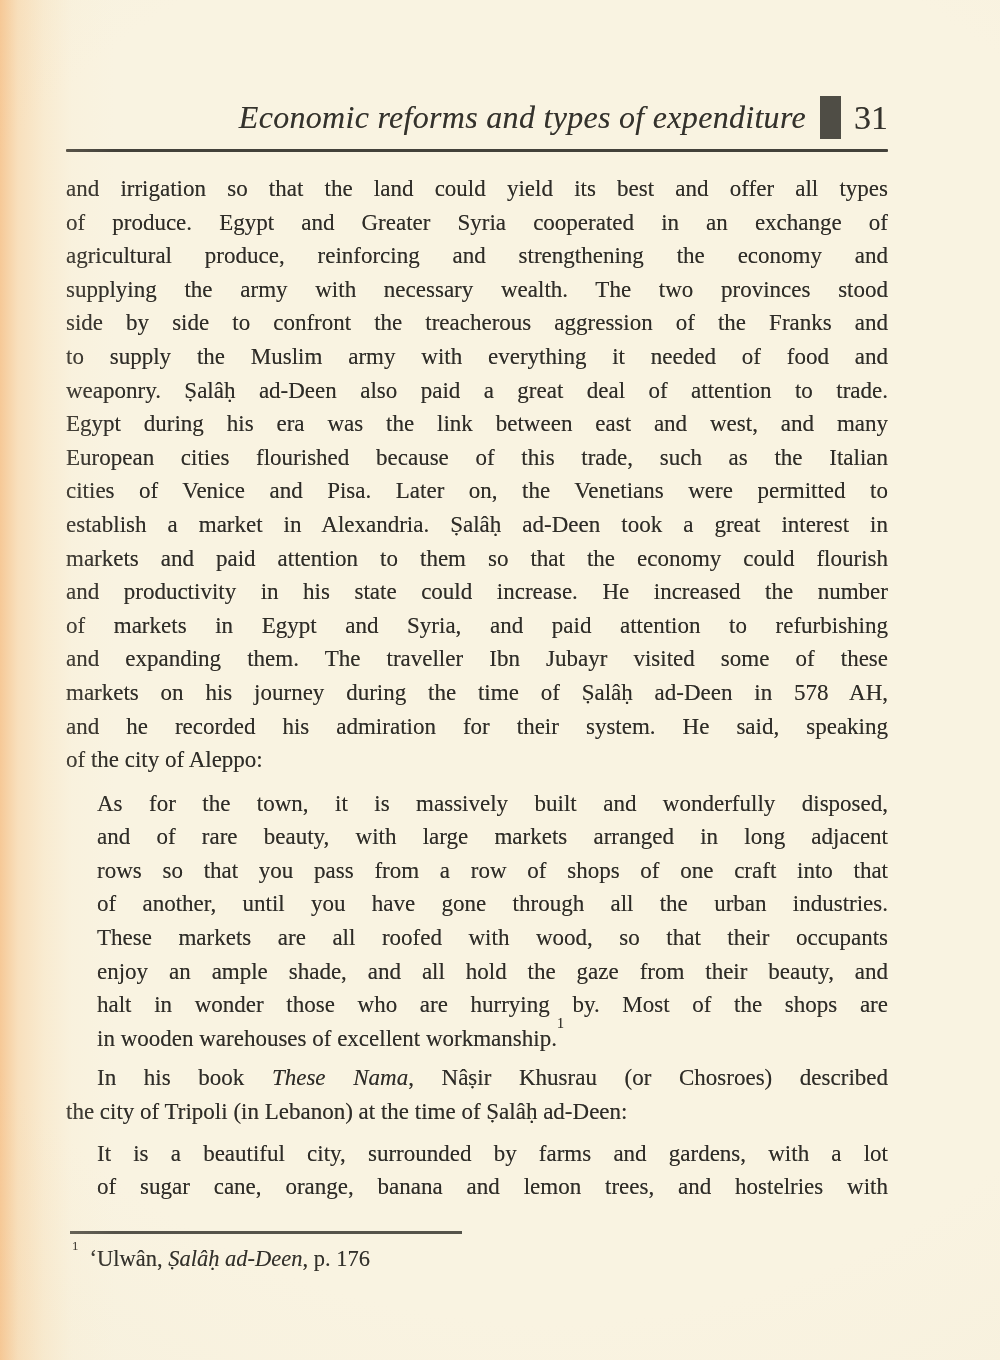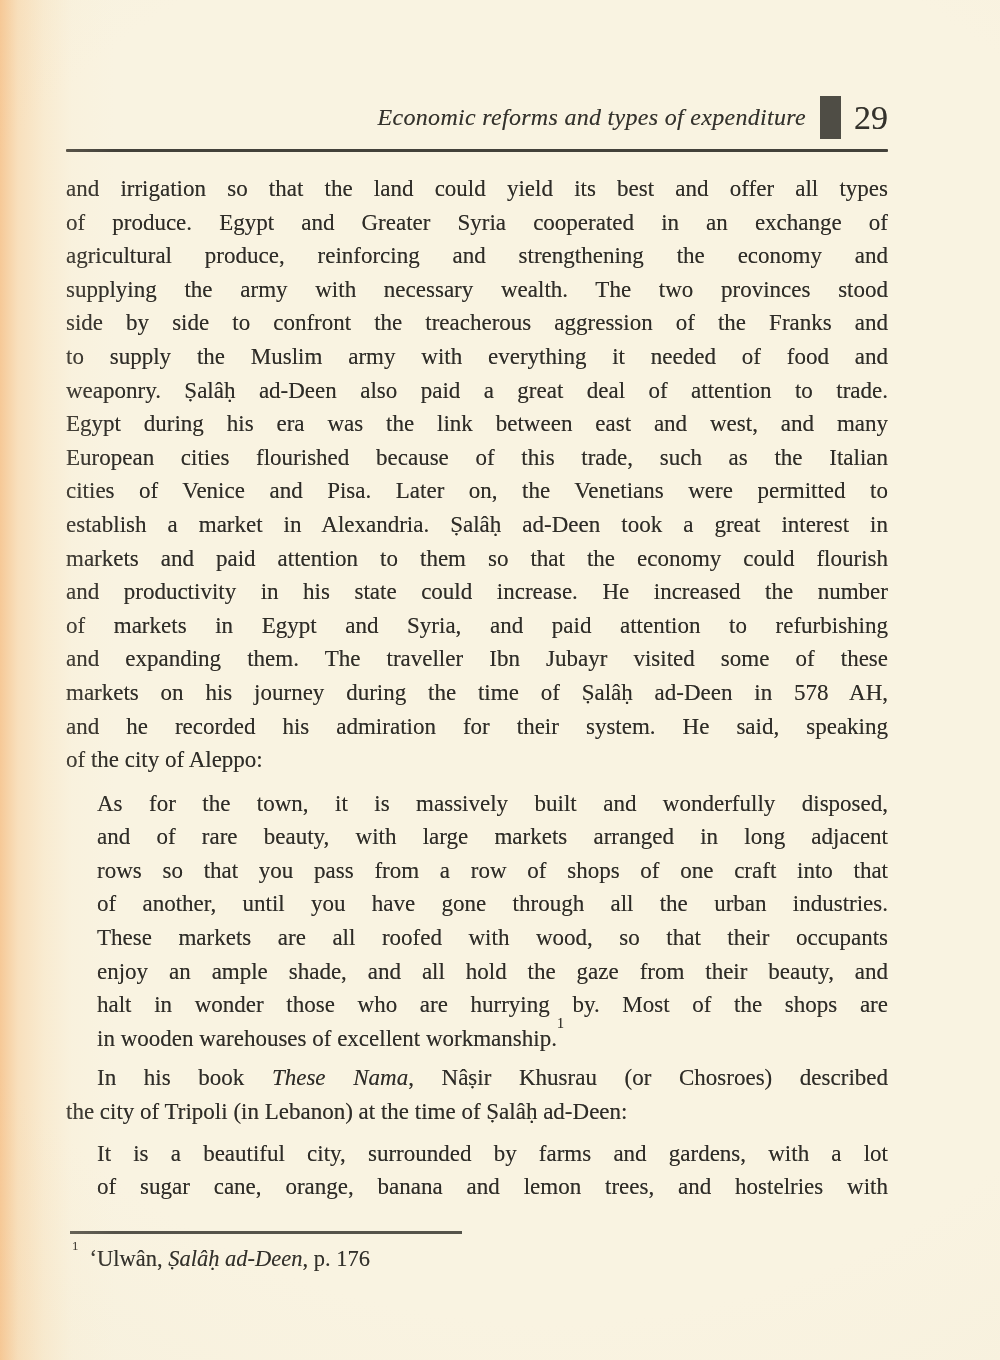--- a/index.html
+++ b/index.html
@@ -25,21 +25,21 @@
       rgba(250,240,215,0) 115px);
     pointer-events: none;
     z-index: 5;
   }
 
   .header-row {
     position: absolute; top: 96px; left: 66px; width: 822px;
     display: flex; align-items: center; justify-content: flex-end;
   }
   .running-head {
-    font-style: italic; font-size: 24px; letter-spacing: 0.3px; color: #34322c;
+    font-style: italic; font-size: 32px; letter-spacing: 0.3px; color: #34322c;
     text-shadow: 0 0 0.5px rgba(52,50,44,0.45);
   }
   .header-block { width: 21px; height: 43px; background: #4f4d45; margin-left: 14px; flex: none; }
   .page-number {
     font-size: 34px; margin-left: 13px; color: #34322c;
     text-shadow: 0 0 0.5px rgba(52,50,44,0.45);
   }
 
   .header-rule {
     position: absolute; top: 149px; left: 66px; width: 822px; height: 3px;
@@ -80,21 +80,21 @@
 </head>
 <body>
 
 <div class="page">
 
   <div class="binding-edge"></div>
 
   <div class="header-row">
     <span class="running-head">Economic reforms and types of expenditure</span>
     <span class="header-block"></span>
-    <span class="page-number">29</span>
+    <span class="page-number">31</span>
   </div>
 
   <div class="header-rule"></div>
 
   <main class="page-body">
     <div class="block para-1">
         <div class="line">and irrigation so that the land could yield its best and offer all types</div>
         <div class="line">of produce. Egypt and Greater Syria cooperated in an exchange of</div>
         <div class="line">agricultural produce, reinforcing and strengthening the economy and</div>
         <div class="line">supplying the army with necessary wealth. The two provinces stood</div>

